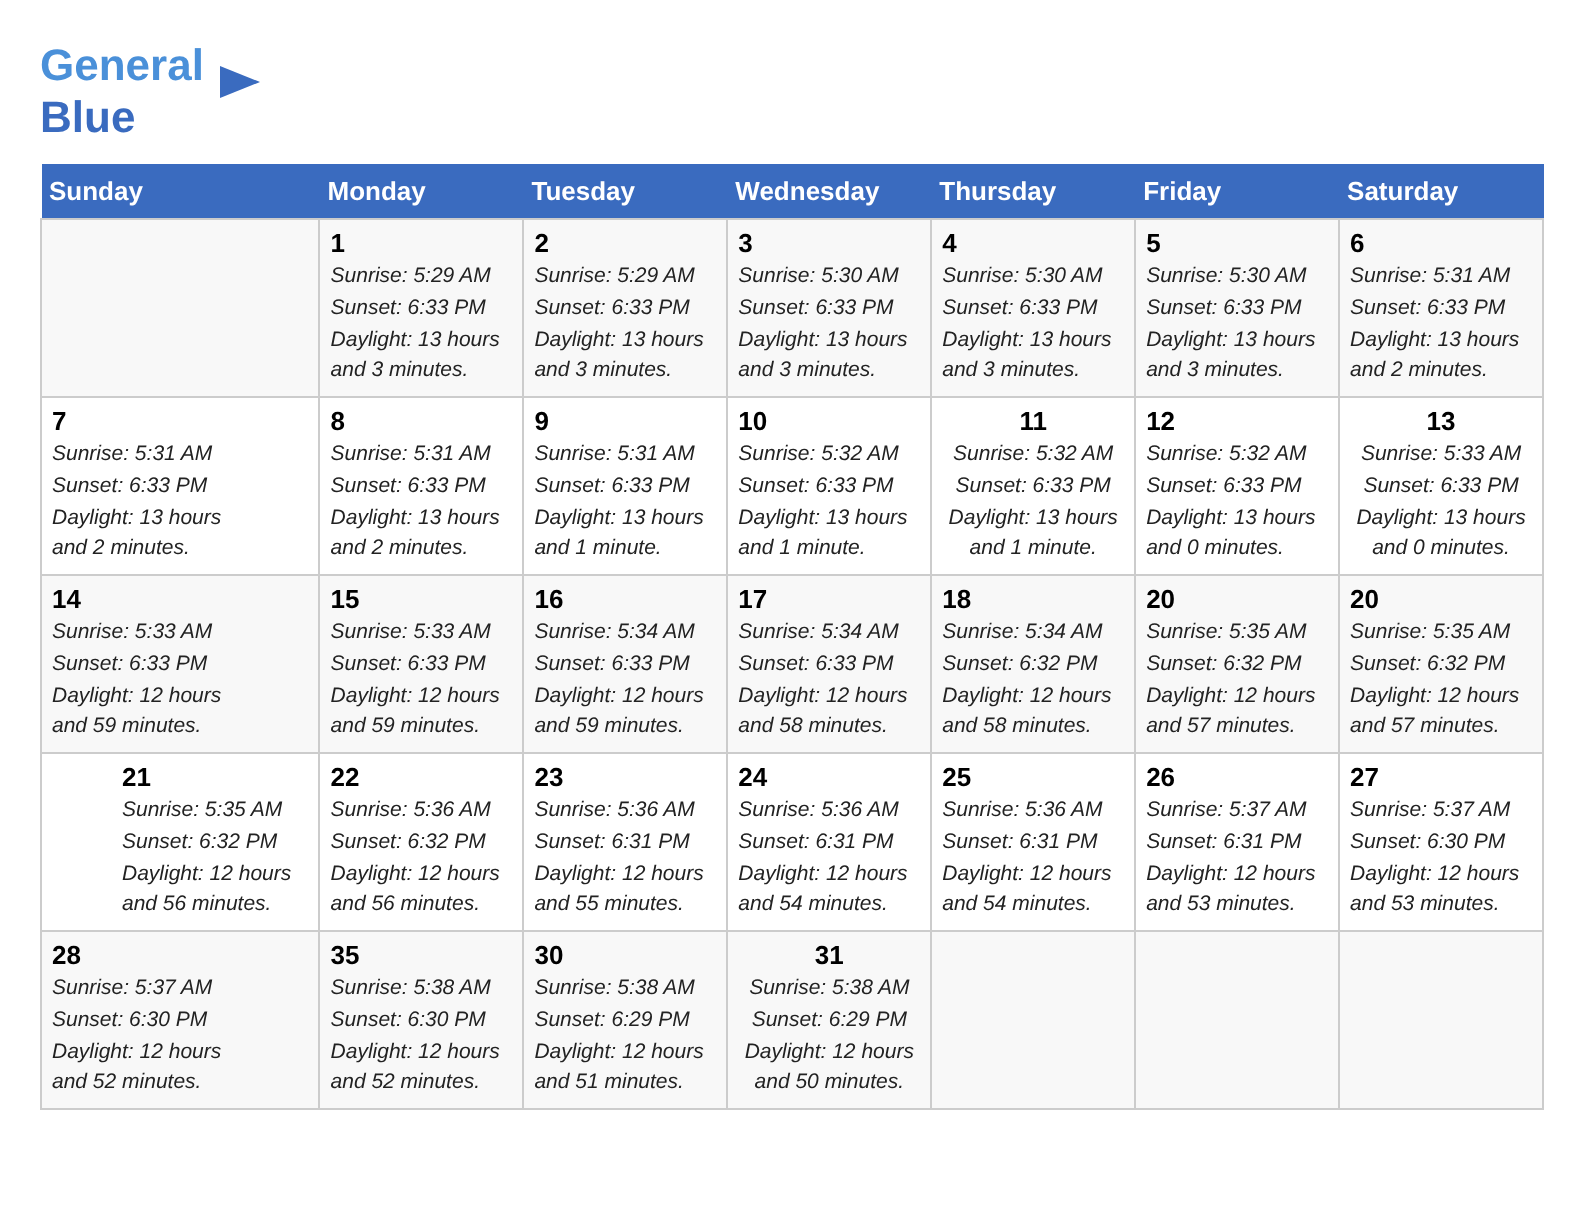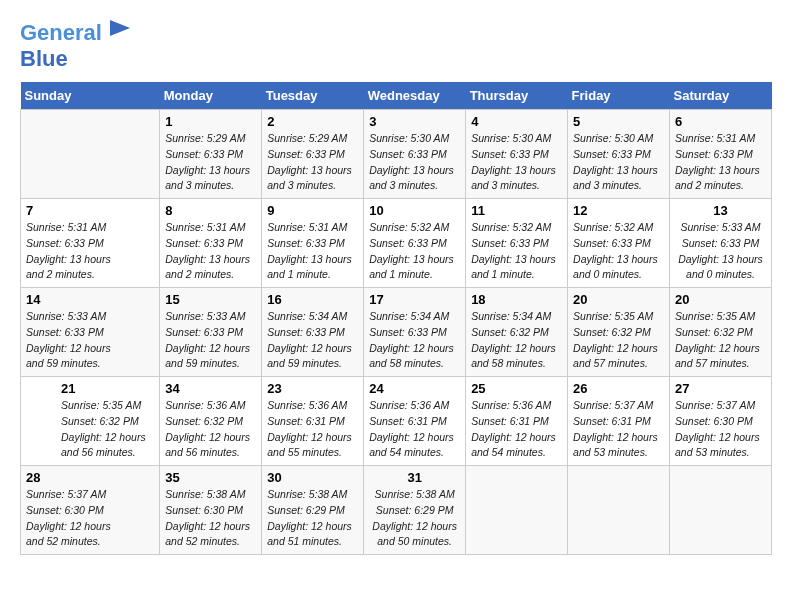--- a/index.html
+++ b/index.html
@@ -77,21 +77,21 @@
       line-height: 1.5;
       color: #222;
       font-style: italic;
     }
   </style>
 </head>
 <body>
 
 <div class="header">
   <div class="logo">
-    <div style="display:flex; align-items:flex-start;">
+    <div style="display:flex; align-items:center;">
       <span class="logo-text">
         <span>General</span><br>
         <span style="color:#3a6bbf;">Blue</span>
       </span>
       <div style="margin-left:4px; margin-top:-6px;">
         <svg width="28" height="28" viewBox="0 0 28 28">
           <polygon points="4,6 24,14 4,22" fill="#3a6bbf"></polygon>
         </svg>
       </div>
     </div>
@@ -182,21 +182,21 @@
 Daylight: 13 hours
 and 1 minute.</div>
         </td>
         <td style="height: 80px;">
           <span class="day-num">10</span>
           <div class="day-info" style="white-space: pre-line;">Sunrise: 5:32 AM
 Sunset: 6:33 PM
 Daylight: 13 hours
 and 1 minute.</div>
         </td>
-        <td style="height: 80px;">
+        <td style="height: 80px; text-align: center;">
           <span class="day-num">11</span>
           <div class="day-info" style="white-space: pre-line;">Sunrise: 5:32 AM
 Sunset: 6:33 PM
 Daylight: 13 hours
 and 1 minute.</div>
         </td>
         <td style="height: 80px;">
           <span class="day-num">12</span>
           <div class="day-info" style="white-space: pre-line;">Sunrise: 5:32 AM
 Sunset: 6:33 PM
@@ -264,21 +264,21 @@
       </tr>
       <tr>
         <td style="height: 80px; padding-left: 40px;">
           <span class="day-num">21</span>
           <div class="day-info" style="white-space: pre-line;">Sunrise: 5:35 AM
 Sunset: 6:32 PM
 Daylight: 12 hours
 and 56 minutes.</div>
         </td>
         <td style="height: 80px;">
-          <span class="day-num">34</span>
+          <span class="day-num">22</span>
           <div class="day-info" style="white-space: pre-line;">Sunrise: 5:36 AM
 Sunset: 6:32 PM
 Daylight: 12 hours
 and 56 minutes.</div>
         </td>
         <td style="height: 80px;">
           <span class="day-num">23</span>
           <div class="day-info" style="white-space: pre-line;">Sunrise: 5:36 AM
 Sunset: 6:31 PM
 Daylight: 12 hours

